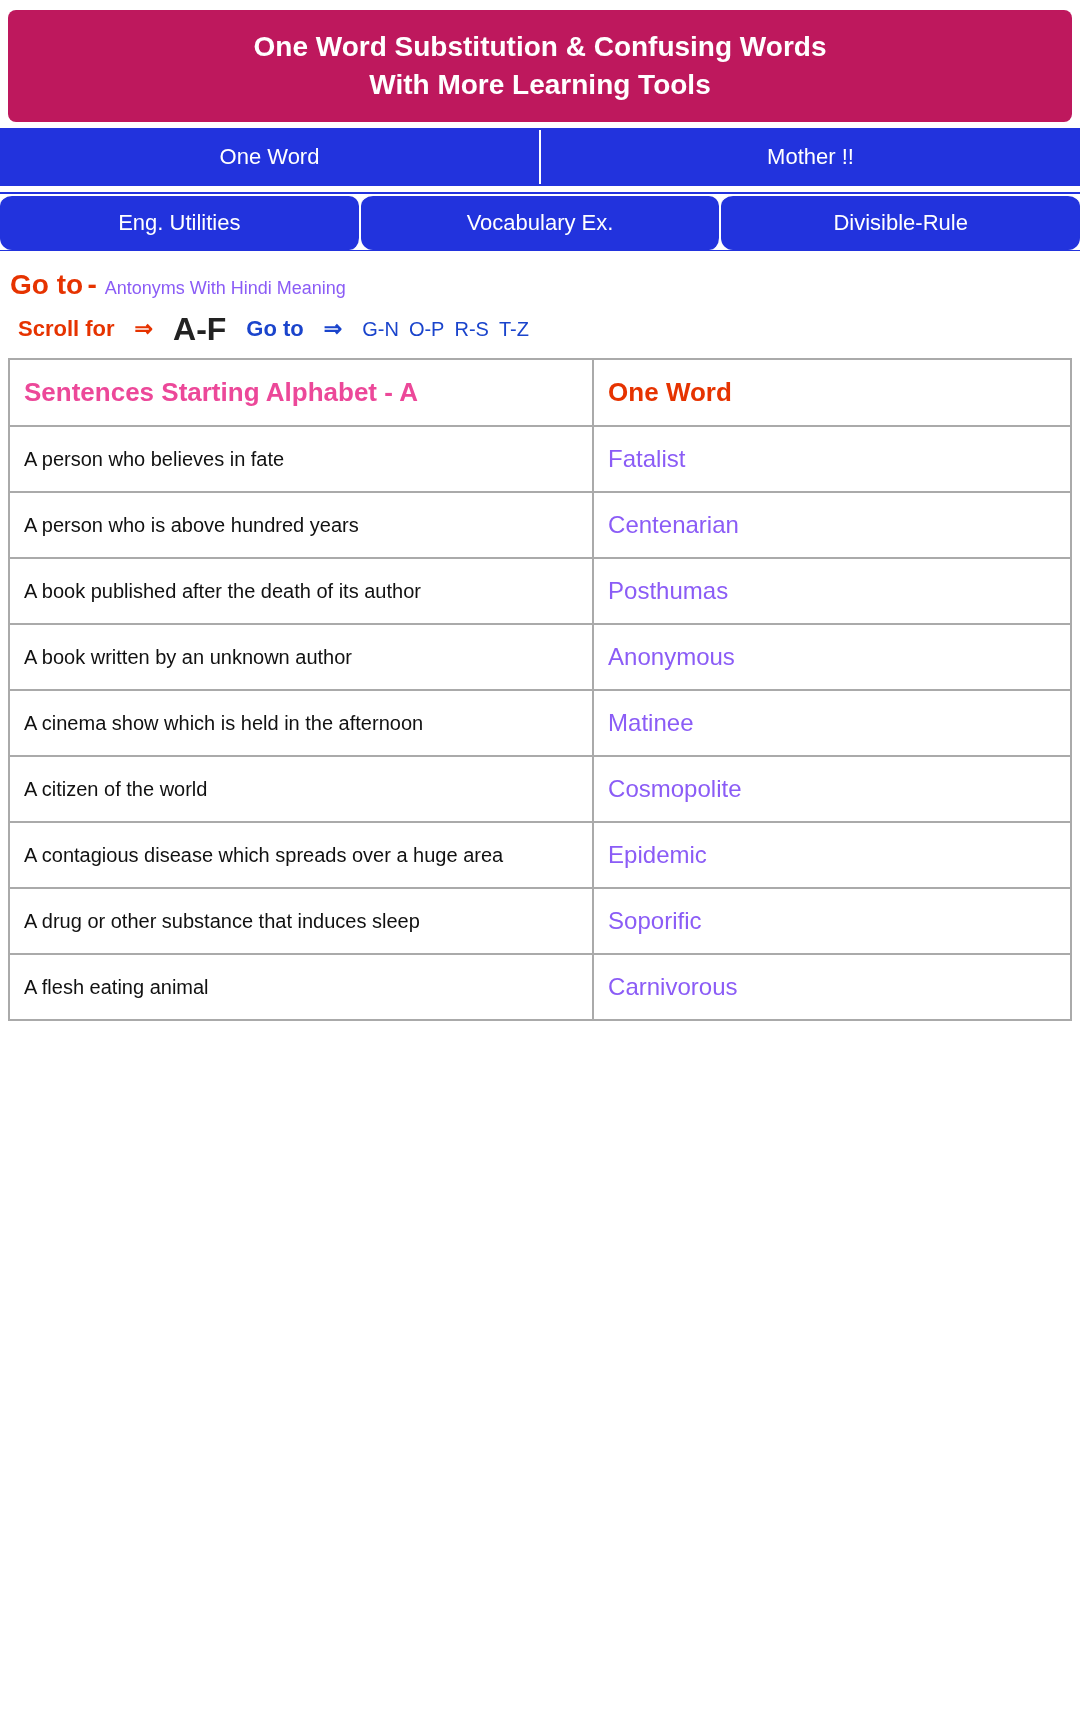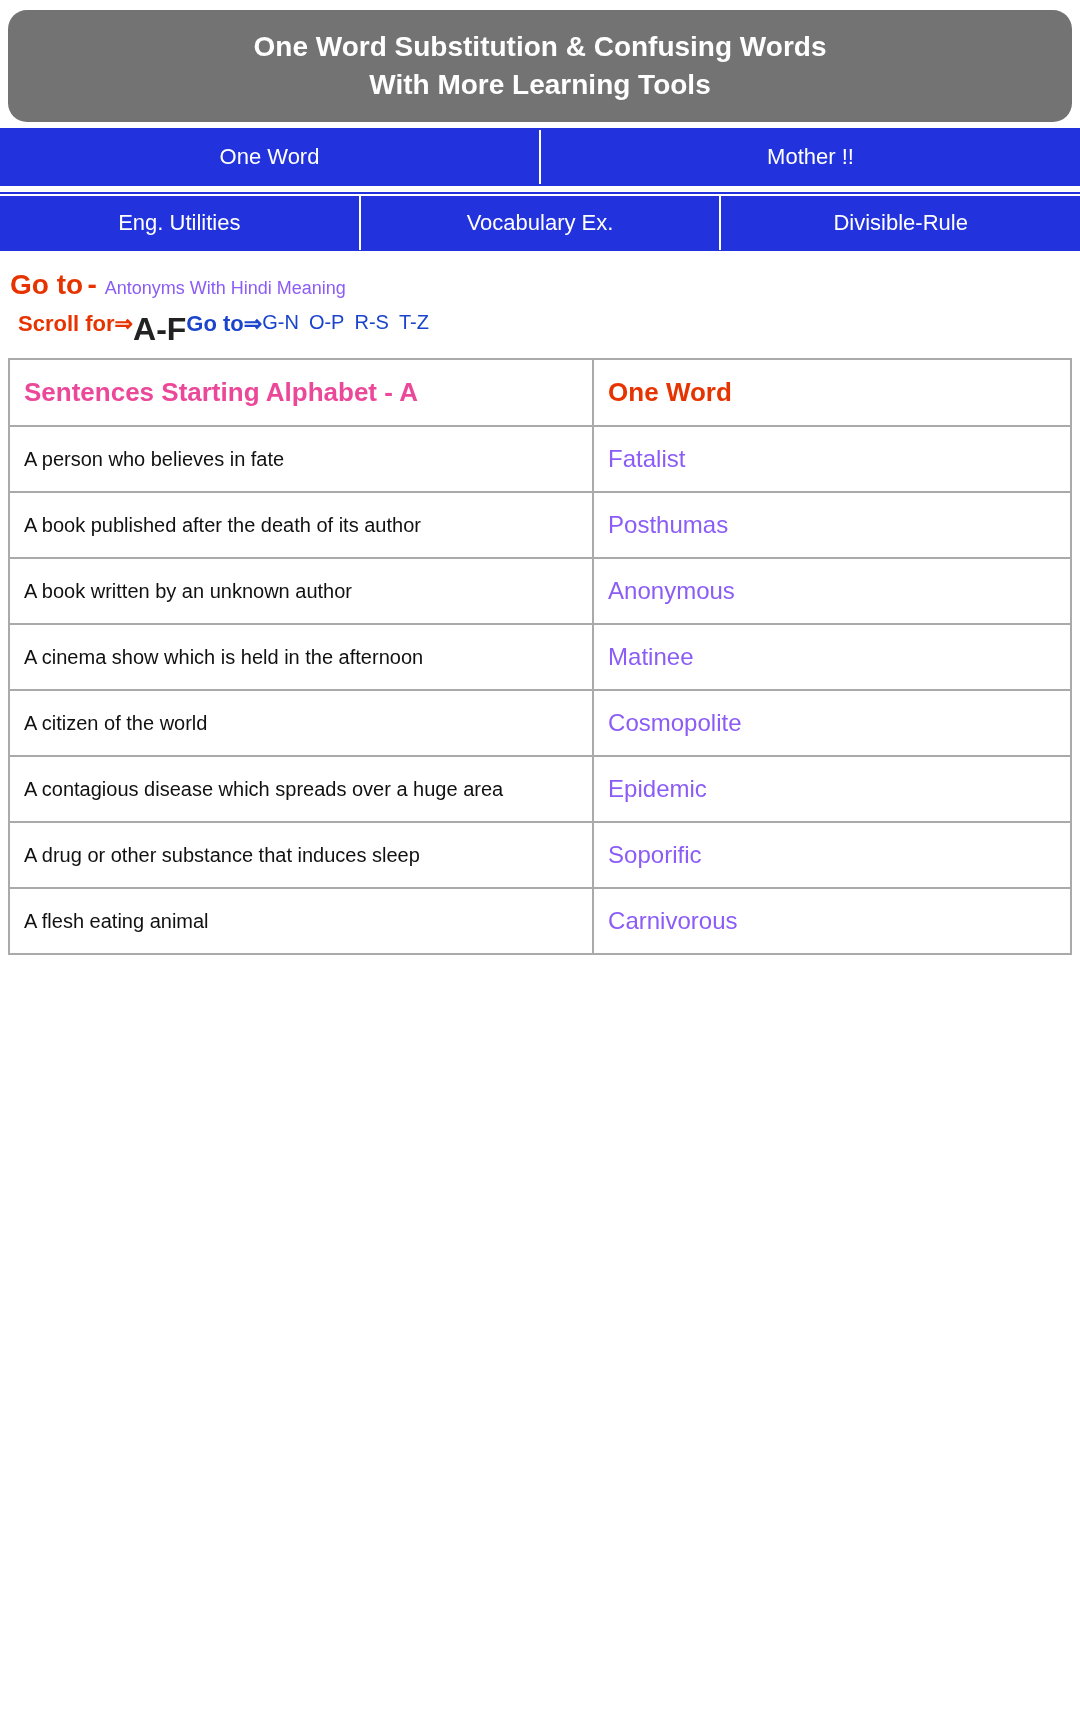--- a/index.html
+++ b/index.html
@@ -4,22 +4,22 @@
   <meta name="viewport" content="width=device-width, initial-scale=1">
   <style>
     * { box-sizing: border-box; margin: 0; padding: 0; }
     body {
       font-family: Arial, sans-serif;
       background: #fff;
       max-width: 1080px;
       margin: 0 auto;
     }
     .header-banner {
-      background: #737373;
-      border-radius: 19px;
+      background: #be185d;
+      border-radius: 8px;
       margin: 10px 8px 0 8px;
       padding: 18px 12px;
       text-align: center;
     }
     .header-banner-text {
       color: #fff;
       font-size: 28px;
       font-weight: bold;
       line-height: 1.35;
     }
@@ -40,40 +40,41 @@
       text-align: center;
       padding: 14px 4px;
       font-size: 22px;
       border-right: 2px solid #fff;
       cursor: pointer;
     }
     .nav-item:last-child { border-right: none; }
     .nav-row.bottom .nav-item {
       background: #2233dd;
       border-top: 2px solid #fff;
+      border-radius: 12px;
     }
     .goto-section {
       padding: 18px 10px 4px 10px;
     }
     .goto-link {
       color: #e63300;
       font-size: 28px;
       font-weight: bold;
     }
     .goto-sub {
       color: #8b5cf6;
       font-size: 18px;
       font-weight: normal;
     }
     .scroll-nav {
       padding: 6px 10px 10px 18px;
       font-size: 22px;
       display: flex;
-      align-items: flex-start;
-      gap: 0;
+      align-items: center;
+      gap: 20px;
       flex-wrap: wrap;
     }
     .scroll-label {
       color: #e63300;
       font-weight: bold;
     }
     .scroll-af {
       color: #222;
       font-size: 32px;
       font-weight: bold;
@@ -179,20 +180,24 @@
       <th class="th-sentence">Sentences Starting Alphabet - A</th>
       <th class="th-oneword">One Word</th>
     </tr>
   </thead>
   <tbody id="table-body">
   <tr>
       <td class="td-sentence">A person who believes in fate</td>
       <td class="td-word">Fatalist</td>
     </tr>
       <tr>
+      <td class="td-sentence">A person who is above hundred years</td>
+      <td class="td-word">Centenarian</td>
+    </tr>
+      <tr>
       <td class="td-sentence">A book published after the death of its author</td>
       <td class="td-word">Posthumas</td>
     </tr>
       <tr>
       <td class="td-sentence">A book written by an unknown author</td>
       <td class="td-word">Anonymous</td>
     </tr>
       <tr>
       <td class="td-sentence">A cinema show which is held in the afternoon</td>
       <td class="td-word">Matinee</td>

